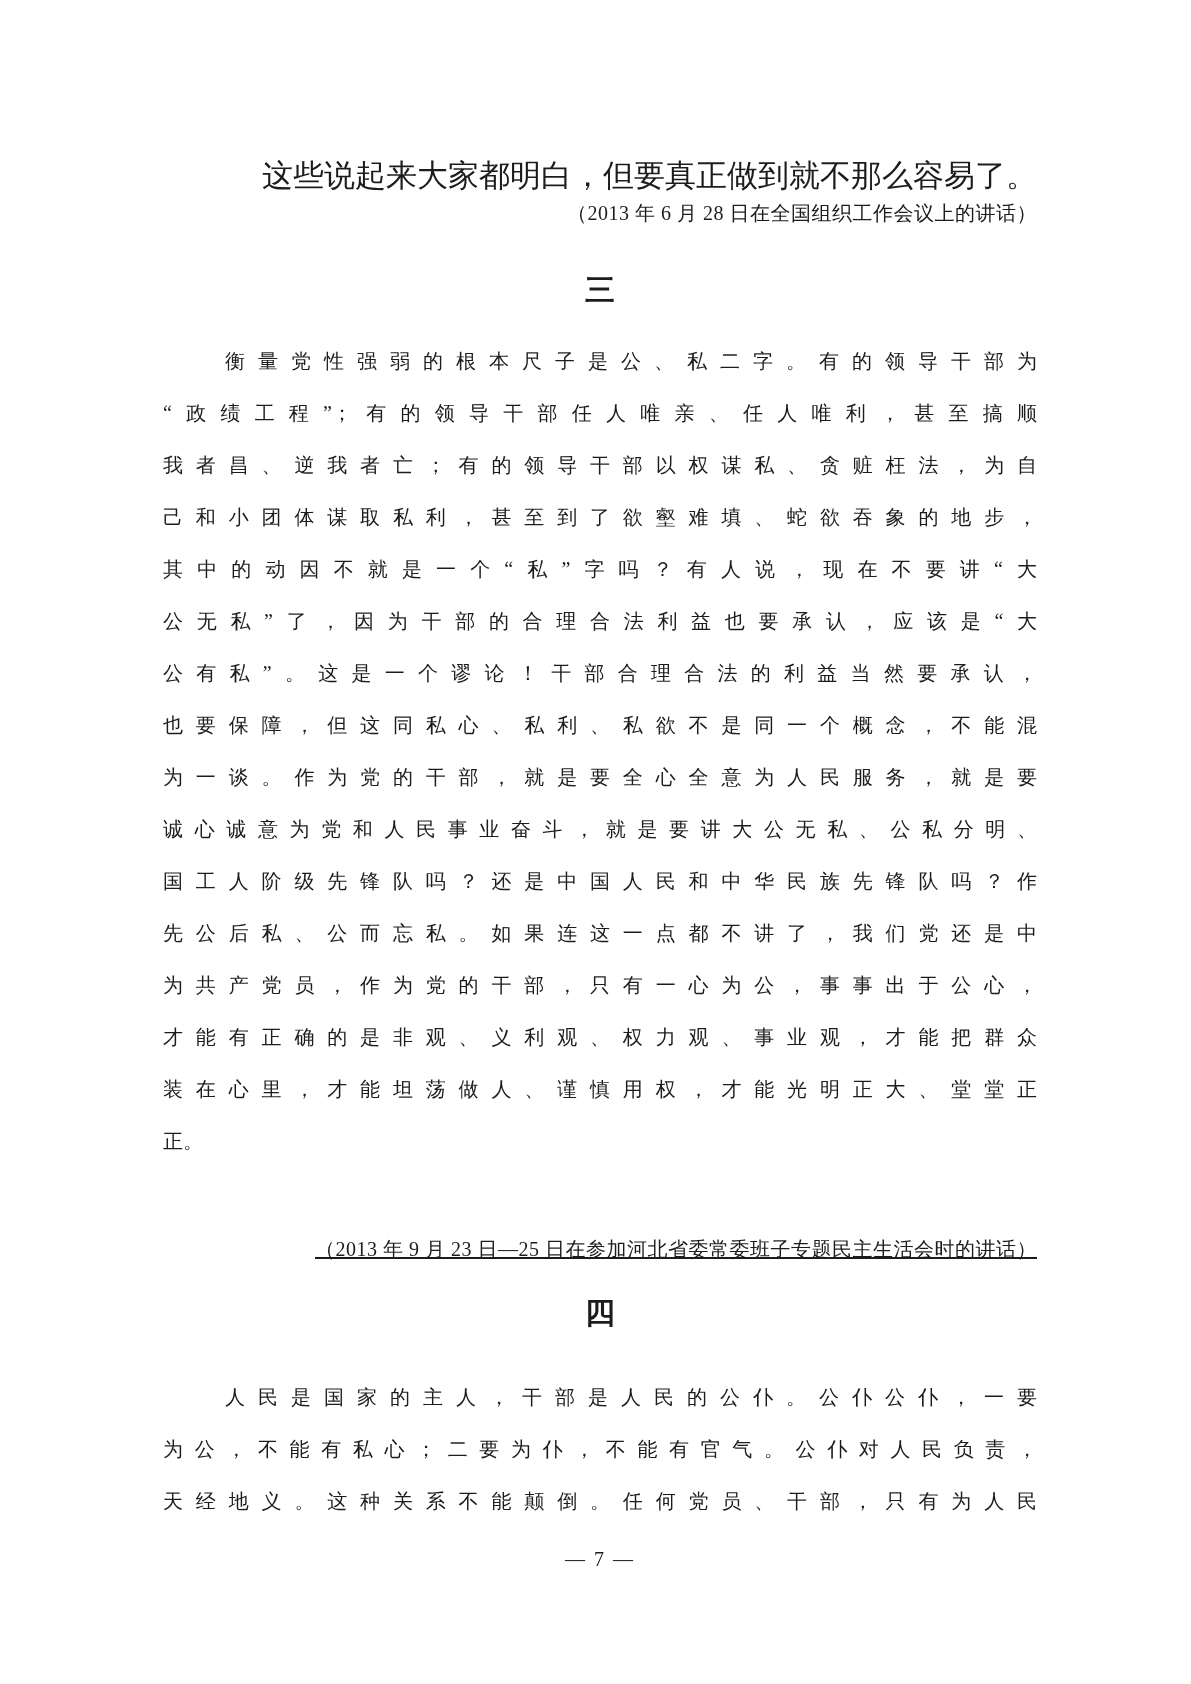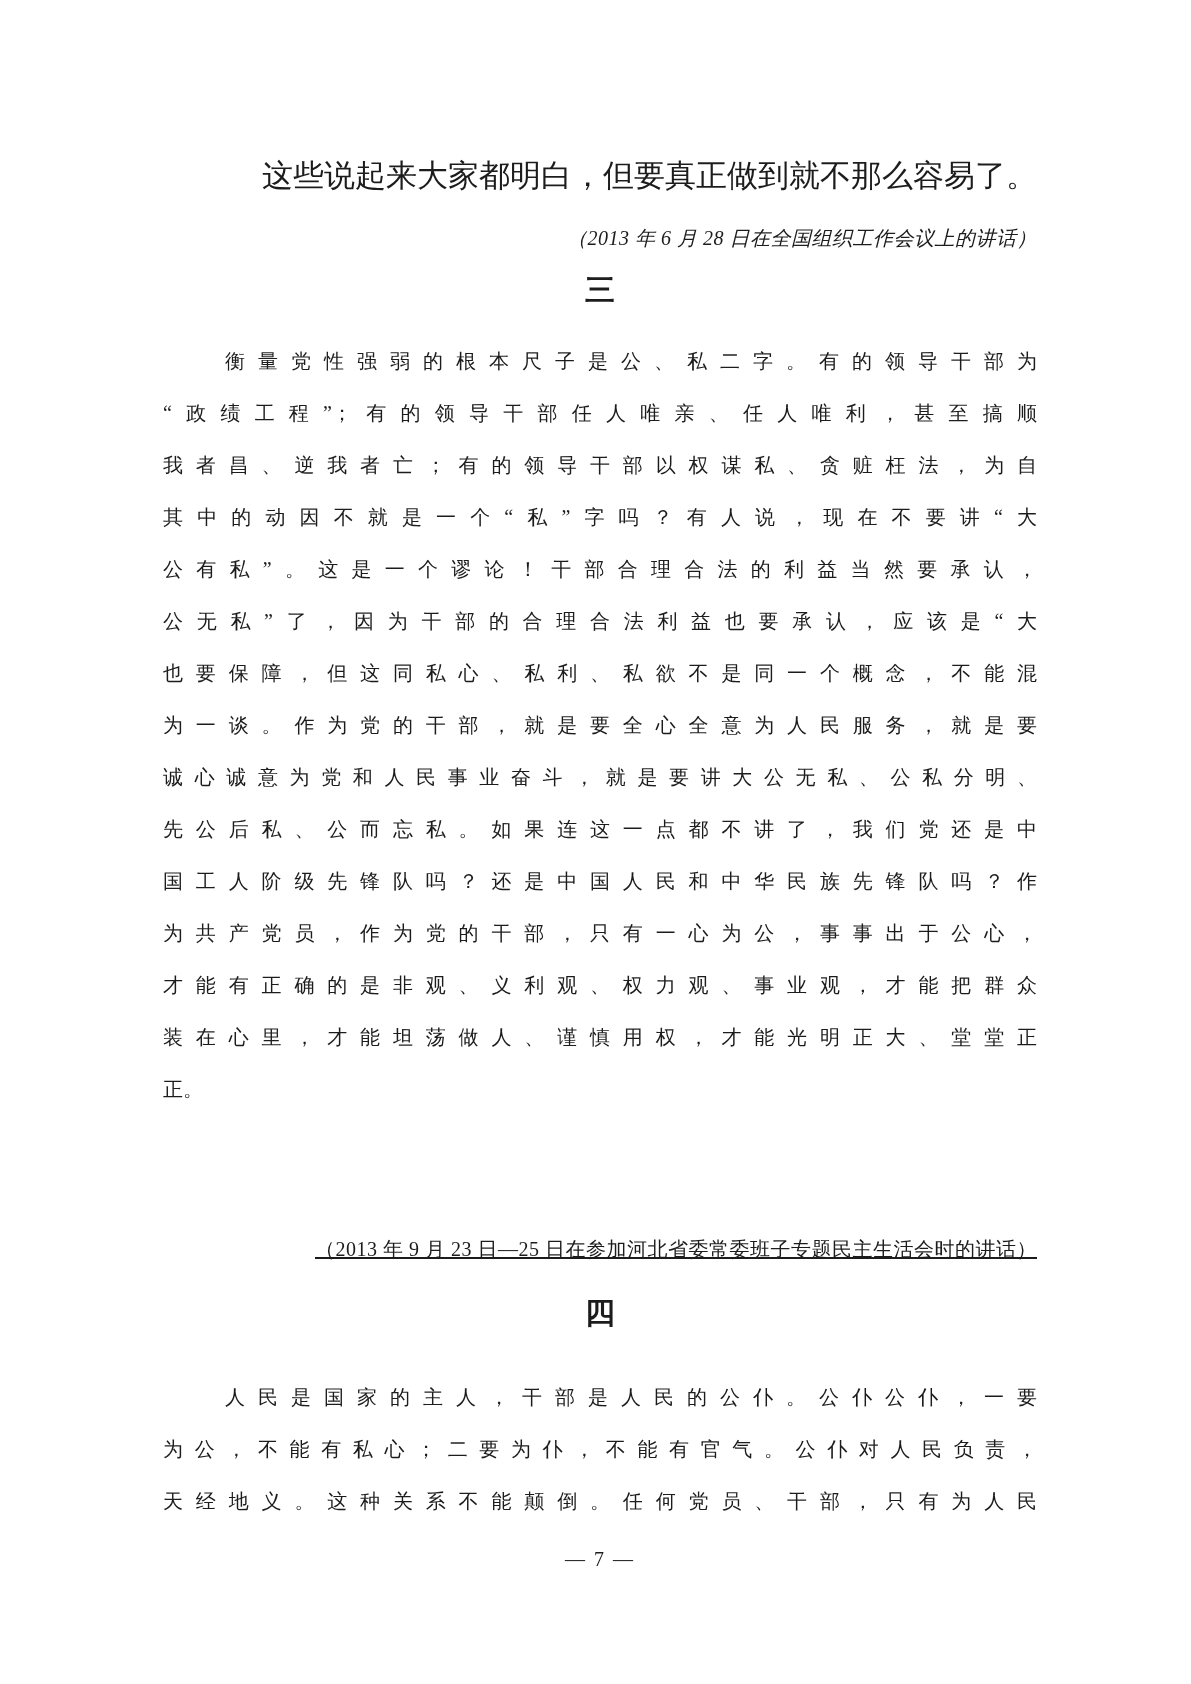--- a/index.html
+++ b/index.html
@@ -55,21 +55,21 @@
   }
   .page-number {
     font-size: 20px;
     line-height: 28px;
     text-align: center;
     letter-spacing: 2px;
   }
 
   
   .pos-opening   { top: 150px; }
-  .pos-attr1     { top: 224px; font-style: italic; }
+  .pos-attr1     { top: 199px; }
   .pos-head3     { top: 268px; }
   .pos-para1     { top: 335px; }
   .pos-attr2     { top: 1235px; text-decoration: underline; }
   .pos-head4     { top: 1291px; }
   .pos-para2     { top: 1371px; }
   .pos-pagenum   { top: 1545px; }
 </style>
 </head>
 <body>
 
@@ -79,28 +79,29 @@
     <div class="abs pos-opening opening-line">这些说起来大家都明白，但要真正做到就不那么容易了。</div>
 
     <div class="abs pos-attr1 attribution">（2013 年 6 月 28 日在全国组织工作会议上的讲话）</div>
 
     <h2 class="abs pos-head3 section-heading">三</h2>
 
     <div class="abs pos-para1 paragraph para-end">
         <div class="line first">衡量党性强弱的根本尺子是公、私二字。有的领导干部为</div>
         <div class="line">“政绩工程”；有的领导干部任人唯亲、任人唯利，甚至搞顺</div>
         <div class="line">我者昌、逆我者亡；有的领导干部以权谋私、贪赃枉法，为自</div>
+        <div class="line">己和小团体谋取私利，甚至到了欲壑难填、蛇欲吞象的地步，</div>
         <div class="line">其中的动因不就是一个“私”字吗？有人说，现在不要讲“大</div>
+        <div class="line">公无私”了，因为干部的合理合法利益也要承认，应该是“大</div>
         <div class="line">公有私”。这是一个谬论！干部合理合法的利益当然要承认，</div>
-        <div class="line">公无私”了，因为干部的合理合法利益也要承认，应该是“大</div>
         <div class="line">也要保障，但这同私心、私利、私欲不是同一个概念，不能混</div>
         <div class="line">为一谈。作为党的干部，就是要全心全意为人民服务，就是要</div>
         <div class="line">诚心诚意为党和人民事业奋斗，就是要讲大公无私、公私分明、</div>
+        <div class="line">国工人阶级先锋队吗？还是中国人民和中华民族先锋队吗？作</div>
         <div class="line">先公后私、公而忘私。如果连这一点都不讲了，我们党还是中</div>
-        <div class="line">国工人阶级先锋队吗？还是中国人民和中华民族先锋队吗？作</div>
         <div class="line">为共产党员，作为党的干部，只有一心为公，事事出于公心，</div>
         <div class="line">才能有正确的是非观、义利观、权力观、事业观，才能把群众</div>
         <div class="line">装在心里，才能坦荡做人、谨慎用权，才能光明正大、堂堂正</div>
         <div class="line last">正。</div>
       </div>
 
     <div class="abs pos-attr2 attribution">（2013 年 9 月 23 日—25 日在参加河北省委常委班子专题民主生活会时的讲话）</div>
 
     <h2 class="abs pos-head4 section-heading">四</h2>
 

